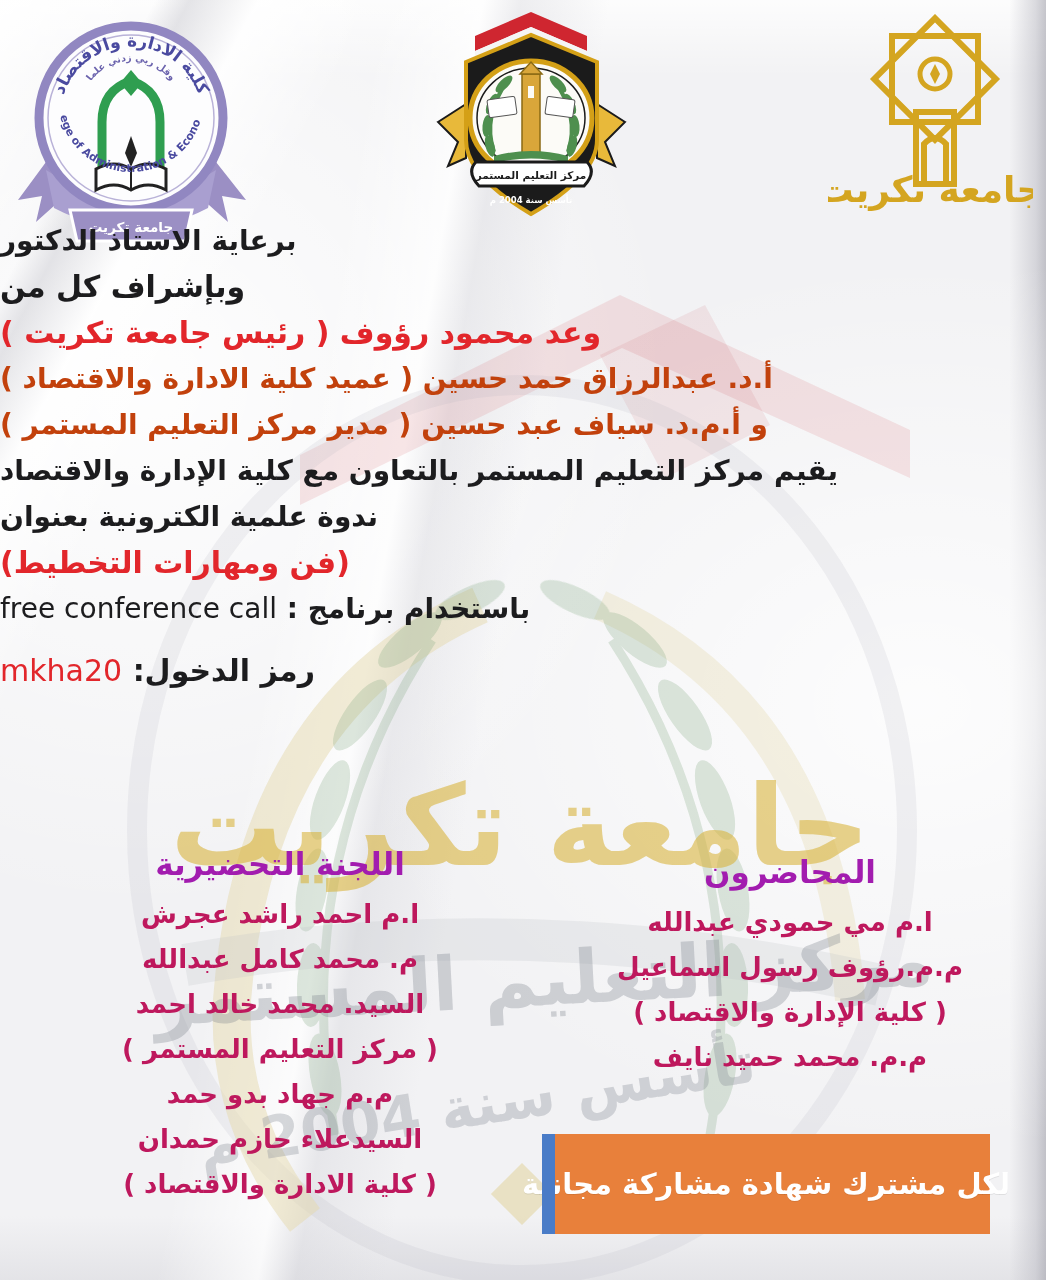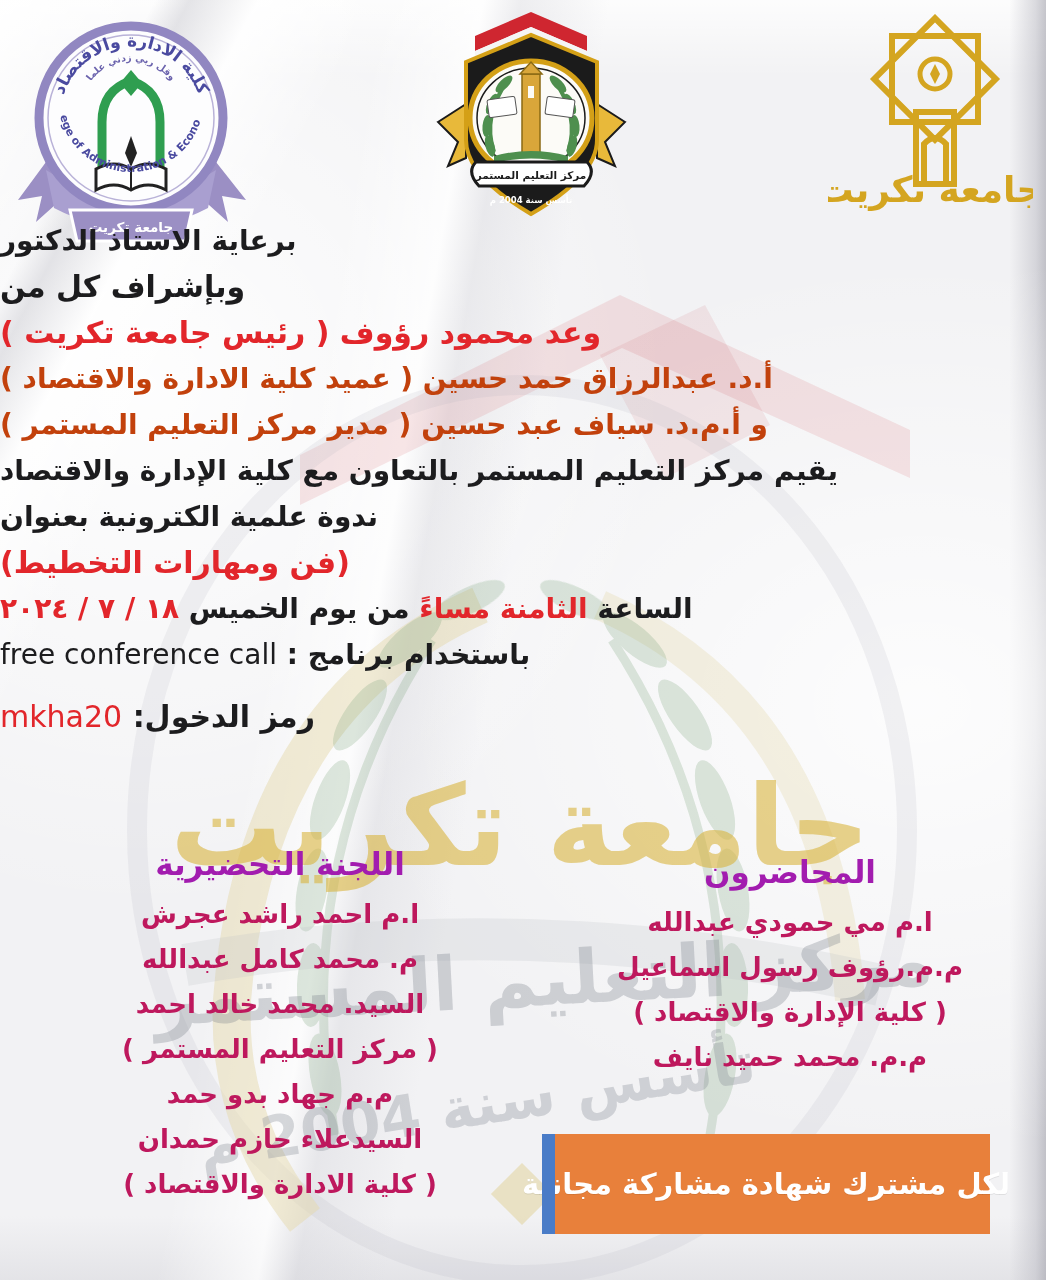--- a/index.html
+++ b/index.html
@@ -167,26 +167,20 @@
 
   <div class="content">
     <div class="line">برعاية الاستاذ الدكتور</div>
     <div class="line sz30">وبإشراف كل من</div>
     <div class="line t-red sz30">وعد محمود رؤوف ( رئيس جامعة تكريت )</div>
     <div class="line t-blue">أ.د. عبدالرزاق حمد حسين ( عميد كلية الادارة والاقتصاد )</div>
     <div class="line t-blue">و أ.م.د. سياف عبد حسين ( مدير مركز التعليم المستمر )</div>
     <div class="line">يقيم مركز التعليم المستمر بالتعاون مع كلية الإدارة والاقتصاد</div>
     <div class="line">ندوة علمية الكترونية بعنوان</div>
     <div class="line t-red sz30">(فن ومهارات التخطيط)</div>
-    <div class="line">
-      <span class="t-black">الساعة</span>
-      <span class="t-red">الثامنة مساءً</span>
-      <span class="t-black">من يوم الخميس</span>
-      <span class="t-red">١٨ / ٧ / ٢٠٢٤</span>
-    </div>
     <div class="line mb-lg">
       <span class="t-black">باستخدام برنامج :</span>
       <span class="t-black latin">free conference call</span>
     </div>
     <div class="line sz30">
       <span class="t-black">رمز الدخول:</span>
       <span class="t-red latin">mkha20</span>
     </div>
   </div>
 

